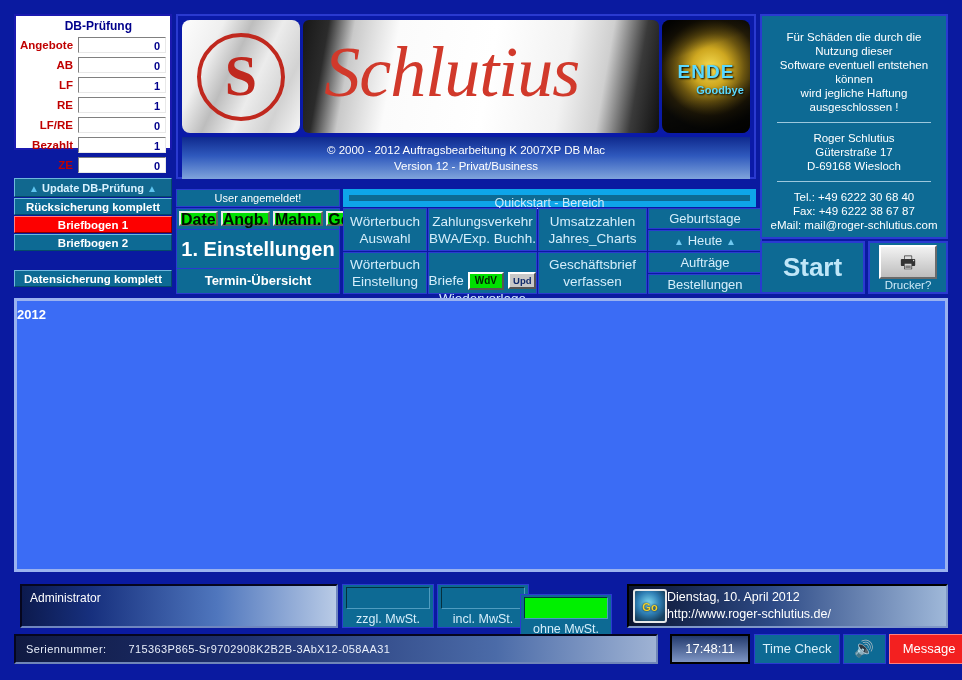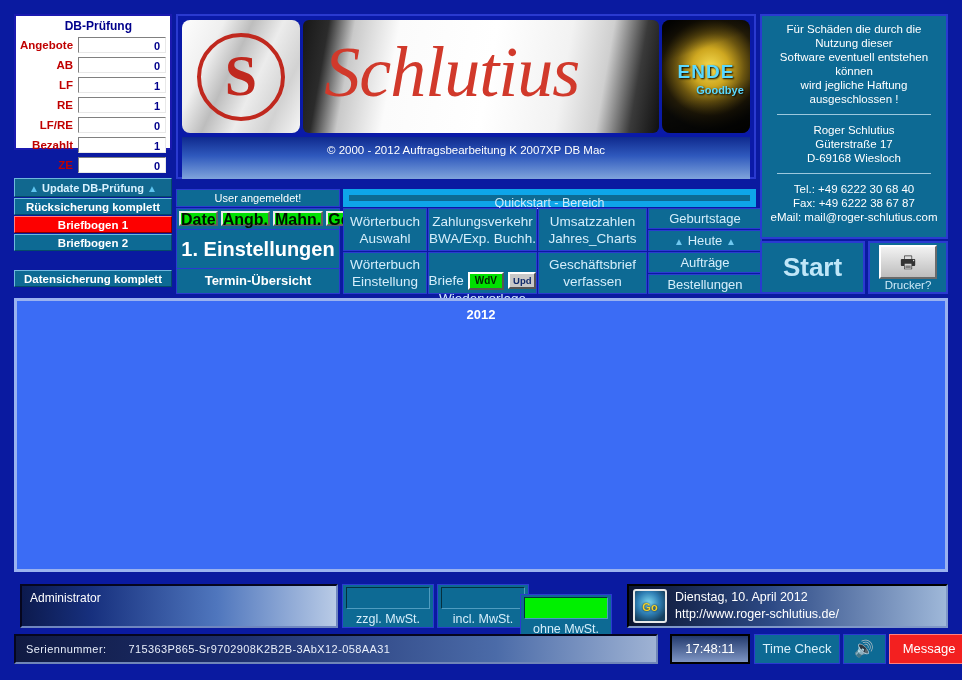--- a/index.html
+++ b/index.html
@@ -173,21 +173,21 @@
   #r-heute{top:230px;}
   #r-heute .arw{color:#6fc8ef;font-size:10px;}
   #r-auftraege{top:252px;}
   #r-bestellungen{top:274px;height:20px;line-height:19px;}
 
   
   #info-panel{
     position:absolute;left:760px;top:14px;width:188px;height:225px;
     background:#0d6a94;border:2px solid #2a3ad0;box-sizing:border-box;
     color:#ffffff;text-align:center;font-size:11.5px;line-height:14px;
-    padding:6px 5px 0 5px;
+    padding:14px 5px 0 5px;
   }
   .info-hr{height:1px;background:#9cc8dd;margin:8px 10px;}
   #btn-start{
     position:absolute;left:760px;top:241px;width:105px;height:53px;
     background:#0d6a94;border:2px solid #2a3ad0;box-sizing:border-box;
     color:#bfe6f8;font-size:26px;font-weight:bold;text-align:center;
     line-height:49px;
   }
   #drucker{
     position:absolute;left:868px;top:241px;width:80px;height:53px;
@@ -201,21 +201,21 @@
     display:flex;align-items:center;justify-content:center;
     font-size:17px;color:#333;line-height:1;
   }
 
   
   #main-panel{
     position:absolute;left:14px;top:298px;width:934px;height:274px;
     background:#3b6cf5;border:3px solid #9ab2f0;box-sizing:border-box;
   }
   #year-label{
-    text-align:center;color:#ffffff;font-size:13px;font-weight:bold;
+    color:#ffffff;font-size:13px;font-weight:bold;
     margin-top:6px;
   }
 
   
   #admin-field{
     position:absolute;left:20px;top:584px;width:318px;height:44px;
     background:linear-gradient(90deg,#0c1a4e 0%,#17307e 22%,#4f76bd 62%,#b9cbe6 100%);
     border:2px solid;border-color:#05061e #6f86c0 #6f86c0 #05061e;
     box-sizing:border-box;color:#ffffff;font-size:12px;padding:5px 0 0 8px;
   }
@@ -241,21 +241,21 @@
     background:radial-gradient(circle at 45% 40%,#7fd8ef 0%,#2f7fb5 45%,#16405f 80%);
     position:relative;overflow:hidden;
     border:2px solid #e8e8e8;
   }
   .go-icon::after{
     content:"Go";position:absolute;left:50%;top:52%;
     transform:translate(-50%,-50%);
     color:#f4d22a;font-size:11px;font-weight:bold;
     text-shadow:0 0 2px #000;
   }
-  .go-lines{margin-left:8px;color:#ffffff;font-size:12.5px;line-height:17px;}
+  .go-lines{margin-left:0;color:#ffffff;font-size:12.5px;line-height:17px;}
 
   
   #status-bar{
     position:absolute;left:14px;top:634px;width:934px;height:34px;
   }
   #serial-box{
     position:absolute;left:0;top:0;width:644px;height:30px;
     background:linear-gradient(90deg,#101a42 0%,#1d2f6e 35%,#4b6ba8 75%,#9fb3d4 100%);
     border:2px solid;border-color:#05061e #7086b8 #7086b8 #05061e;
     box-sizing:border-box;color:#e8eefa;font-size:11px;
@@ -343,20 +343,21 @@
       </div>
       <div class="end-box">
         <div class="end-txt">
           <span class="e1">ENDE</span>
           <span class="e2">Goodbye</span>
         </div>
       </div>
     </div>
     <div class="banner-caption">
       <div>© 2000 - 2012 Auftragsbearbeitung K 2007XP DB Mac</div>
+      <div>Version 12 - Privat/Business</div>
     </div>
   </div>
 
   <div id="user-bar">User angemeldet!</div>
   <div id="quick-title">Quickstart - Bereich</div>
 
   <div id="left-quick">
     <div class="mini-row">
       <div class="mini-btn">Date</div>
       <div class="mini-btn">Angb.</div>

